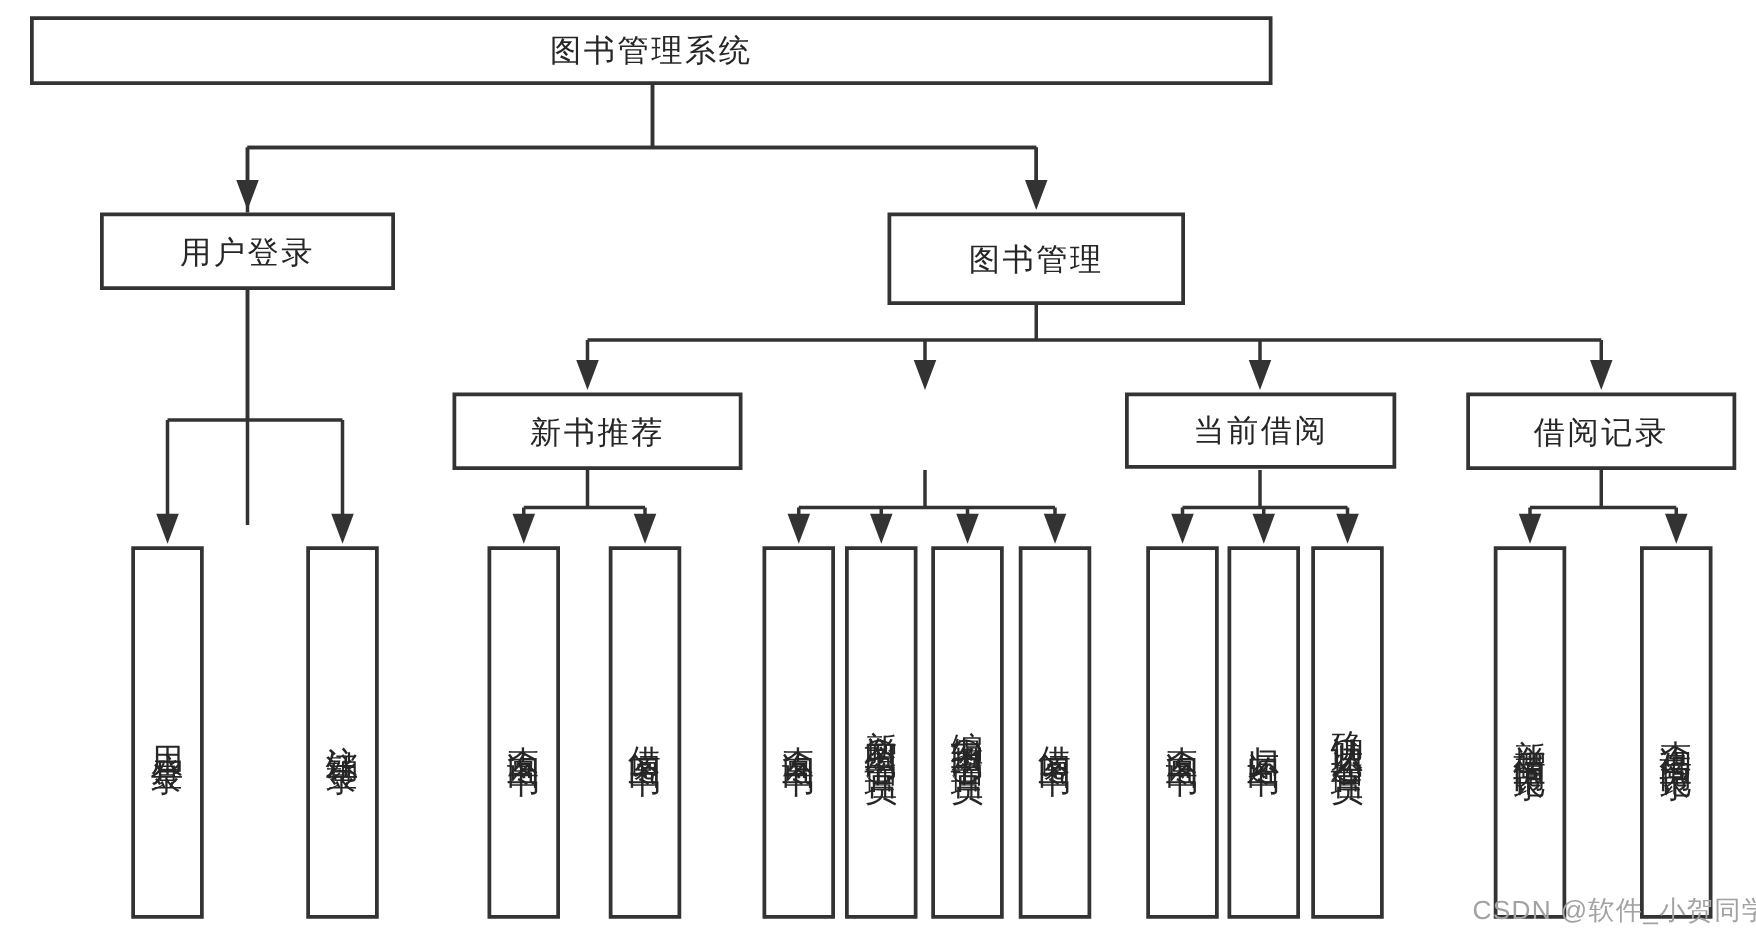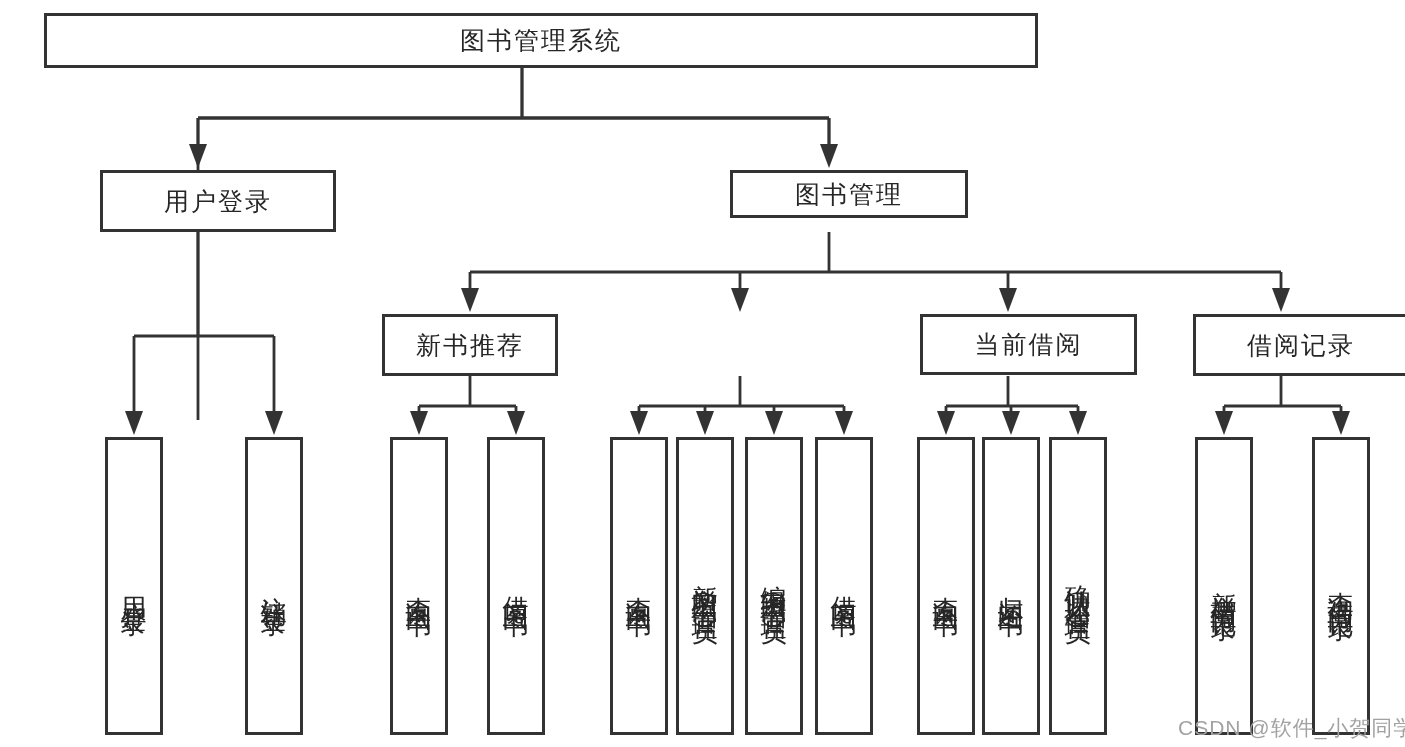--- a/index.html
+++ b/index.html
@@ -5,21 +5,21 @@
   html,body{margin:0;padding:0;background:#ffffff;}
   #canvas{
     position:relative;width:1405px;height:747px;background:#ffffff;overflow:hidden;
     font-family:"Liberation Sans","DejaVu Sans",sans-serif;color:#262626;
   }
   #wires{position:absolute;left:0;top:0;z-index:1;}
   .box{
     position:absolute;box-sizing:border-box;background:#ffffff;border:3px solid #333333;
     display:flex;align-items:center;justify-content:center;z-index:2;
   }
-  .h{font-size:25px;letter-spacing:2px;white-space:nowrap;margin-left:20px;}
+  .h{font-size:25px;letter-spacing:2px;white-space:nowrap;}
   .v{
     top:437px;width:58px;height:298px;
     writing-mode:vertical-rl;text-orientation:upright;
     font-size:26px;letter-spacing:5px;line-height:1;
   }
   .watermark{
     position:absolute;left:1178px;top:714px;z-index:5;
     color:#a2a2a2;font-size:21px;letter-spacing:1px;white-space:nowrap;
   }
 </style>
@@ -65,23 +65,23 @@
       <polygon points="1002,411 1020,411 1011,435"></polygon>
       <polygon points="1069,411 1087,411 1078,435"></polygon>
       <polygon points="1215,411 1233,411 1224,435"></polygon>
       <polygon points="1332,411 1350,411 1341,435"></polygon>
     </g>
   </svg>
 
   <div class="box h" style="left:24px;top:13px;width:994px;height:55px;">图书管理系统</div>
 
   <div class="box h" style="left:80px;top:170px;width:236px;height:62px;">用户登录</div>
-  <div class="box h" style="left:710px;top:170px;width:238px;height:48px;">图书管理</div>
+  <div class="box h" style="left:710px;top:170px;width:238px;height:74px;">图书管理</div>
 
-  <div class="box h" style="left:362px;top:314px;width:176px;height:62px;text-align:right;">新书推荐</div>
+  <div class="box h" style="left:362px;top:314px;width:232px;height:62px;text-align:right;">新书推荐</div>
   <div class="box h" style="left:900px;top:314px;width:217px;height:61px;">当前借阅</div>
   <div class="box h" style="left:1173px;top:314px;width:216px;height:62px;">借阅记录</div>
 
   <div class="box v" style="left:105px;">用户登录</div>
   <div class="box v" style="left:245px;">注销登录</div>
 
   <div class="box v" style="left:390px;">查询图书</div>
   <div class="box v" style="left:487px;">借阅图书</div>
 
   <div class="box v" style="left:610px;">查询图书</div>

